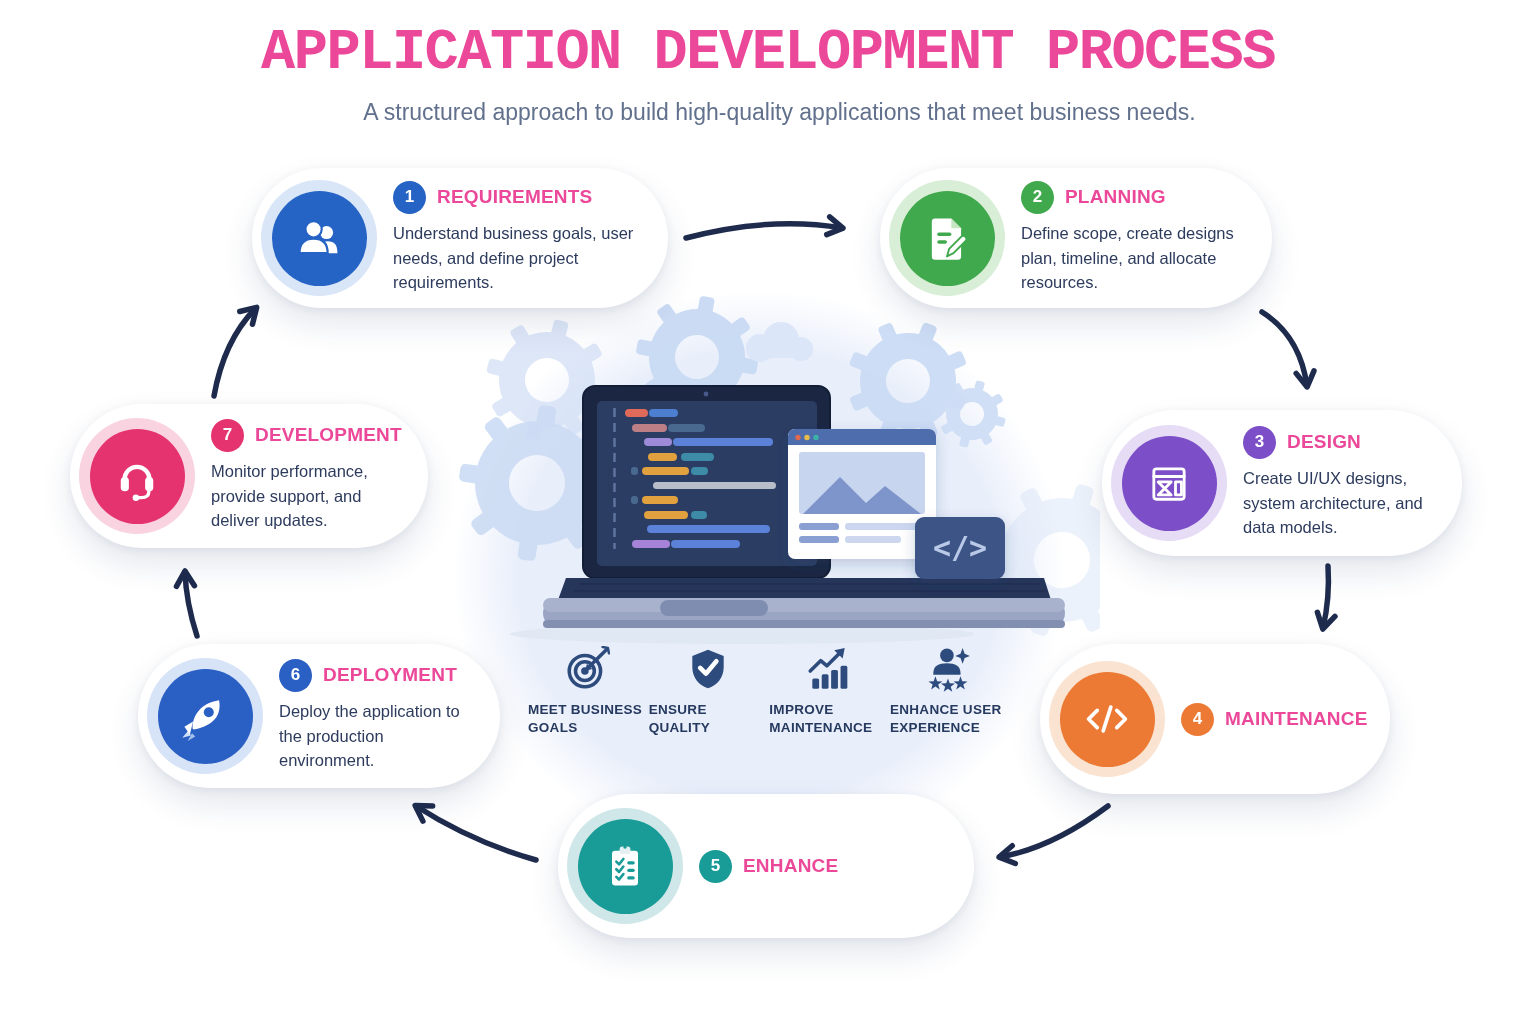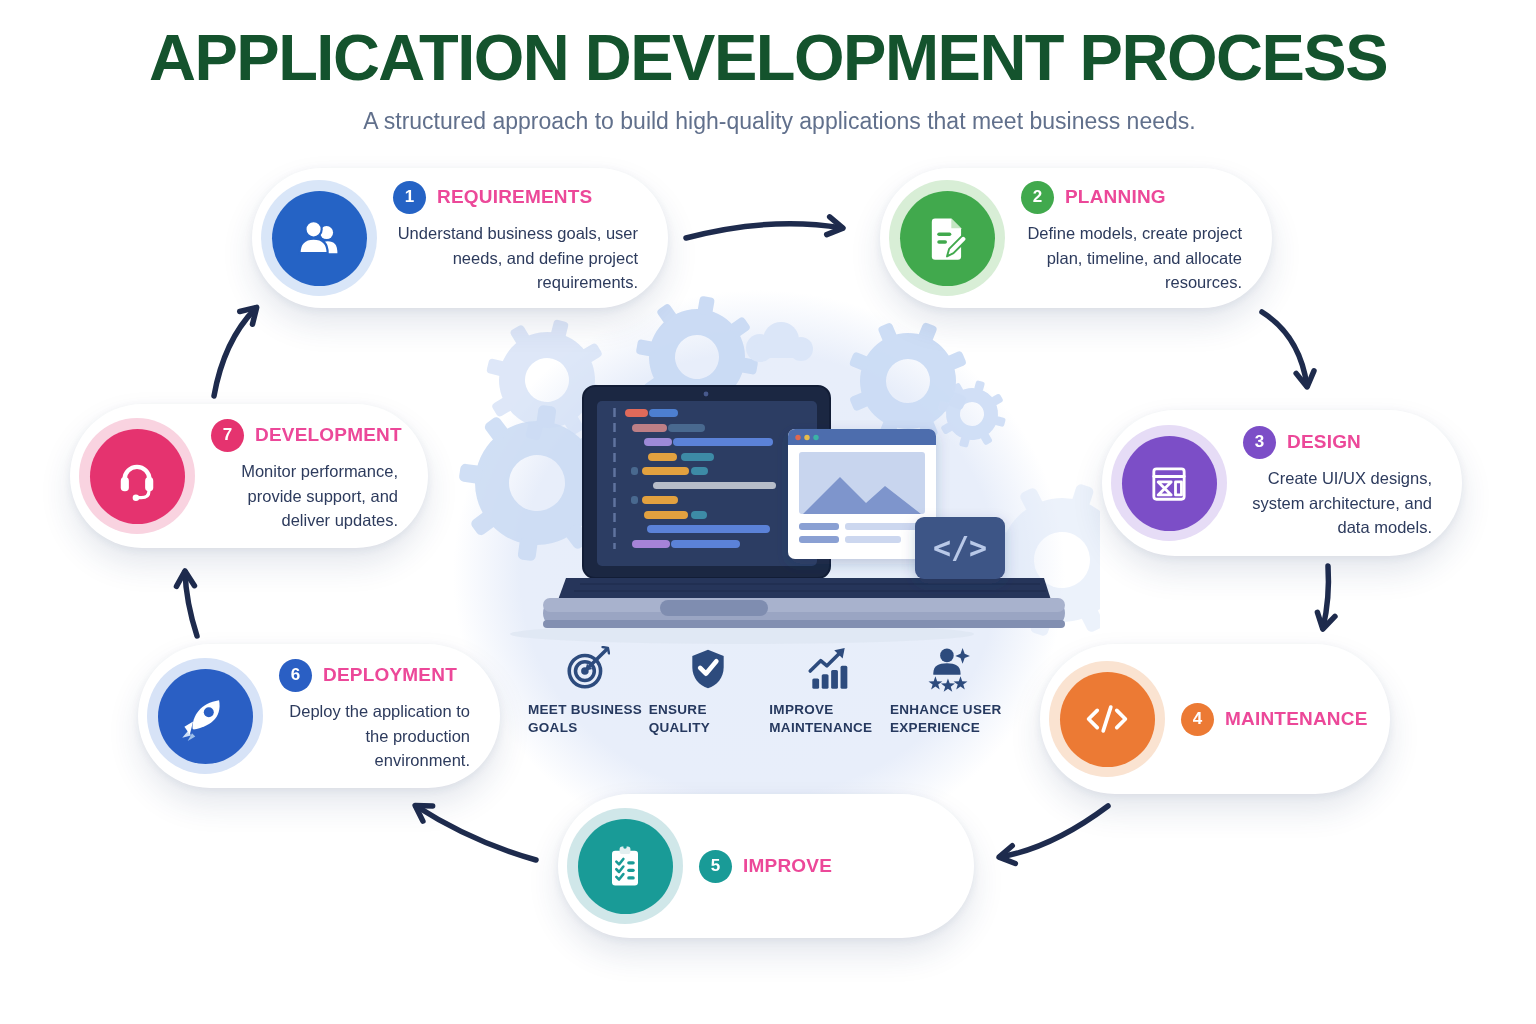--- a/index.html
+++ b/index.html
@@ -6,22 +6,22 @@
   html,body { background:#ffffff; }
   body { font-family:"Liberation Sans", sans-serif; }
   #canvas {
     position:relative; width:1536px; height:1024px;
     background:#ffffff; overflow:hidden;
   }
 
   
   .header { position:absolute; left:0; right:0; top:22px; text-align:center; z-index:4; }
   .header h1 {
-    font-size:65px; font-weight:800; letter-spacing:-1.5px;
-    color:#14532d; line-height:1.1;
+    font-size:57px; font-weight:800; letter-spacing:-1.5px;
+    color:#ec4899; line-height:1.1;font-family:Liberation Mono, monospace;
   }
   .header p {
     margin-top:14px; font-size:23px; color:#61708c; font-weight:400;padding-left:23px;
   }
 
   
   .bg-circle {
     position:absolute; left:453px; top:290px; width:612px; height:568px;
     border-radius:50%; z-index:0;
     background:radial-gradient(closest-side, #e7eefa 0%, #e8eefa 78%, rgba(236,242,251,0) 100%);
@@ -47,21 +47,21 @@
   }
   .card-content { margin-left:16px; min-width:0; }
   .title-row { display:flex; align-items:center; }
   .badge {
     width:33px; height:33px; border-radius:50%; background:var(--col);
     color:#ffffff; font-weight:700; font-size:17px;
     display:inline-flex; align-items:center; justify-content:center;
     margin-right:11px; flex:0 0 auto;
   }
   .title-row h3 { font-size:19px; font-weight:800; color:#ec4899; letter-spacing:0.2px; }
-  .card-content p { margin-top:7px; font-size:16.5px; line-height:1.5; color:#2d3b5d;text-align:right; }
+  .card-content p { margin-top:7px; font-size:16.5px; line-height:1.5; color:#2d3b5d; }
 
   .card-1 { left:252px; top:168px; width:416px; height:140px; --col:#2563c5; --ring:#d9e6f8; }
   .card-2 { left:880px; top:168px; width:392px; height:140px; --col:#41a94d; --ring:#d8eed6; }
   .card-3 { left:1102px; top:410px; width:360px; height:146px; --col:#7c4ec7; --ring:#e6dcf6; }
   .card-4 { left:1040px; top:644px; width:350px; height:150px; --col:#ec7a34; --ring:#fae3d1; }
   .card-5 { left:558px;  top:794px; width:416px; height:144px; --col:#199b97; --ring:#d0e7e9; }
   .card-6 { left:138px;  top:644px; width:362px; height:144px; --col:#2a5fc4; --ring:#d7e3f7; }
   .card-7 { left:70px;   top:404px; width:358px; height:144px; --col:#e5336f; --ring:#f9d3e0; }
 
   
@@ -250,21 +250,21 @@
           <rect x="15" y="26" width="9" height="3.2" rx="1.6" fill="#41a94d"></rect>
           <path d="M24,41 L26,34 L37,23 Q39,21 41,23 Q43,25 41,27 L30,38 Z" fill="#fff" stroke="#41a94d" stroke-width="1.8" stroke-linejoin="round"></path>
         </svg>
       </div>
     </div>
     <div class="card-content">
       <div class="title-row">
         <span class="badge">2</span>
         <h3>PLANNING</h3>
       </div>
-      <p>Define models, create project plan, timeline, and allocate resources.</p>
+      <p>Define scope, create designs plan, timeline, and allocate resources.</p>
     </div>
   </div>
 
   <div class="card card-3">
     <div class="icon-ring">
       <div class="icon-circle">
         <svg width="52" height="52" viewBox="0 0 48 48" fill="none" stroke="#fff" stroke-width="2.6" stroke-linecap="round" stroke-linejoin="round">
           <rect x="10" y="11" width="28" height="28" rx="2.5"></rect>
           <path d="M10,18 H38"></path>
           <path d="M14,23 H26 L14,35 H26 Z"></path>
@@ -313,21 +313,21 @@
           </g>
           <rect x="26" y="19.5" width="7" height="3" rx="1.5" fill="#199b97"></rect>
           <rect x="26" y="26.5" width="7" height="3" rx="1.5" fill="#199b97"></rect>
           <rect x="26" y="33.5" width="7" height="3" rx="1.5" fill="#199b97"></rect>
         </svg>
       </div>
     </div>
     <div class="card-content">
       <div class="title-row">
         <span class="badge">5</span>
-        <h3>IMPROVE</h3>
+        <h3>ENHANCE</h3>
       </div>
     </div>
   </div>
 
   <div class="card card-6">
     <div class="icon-ring">
       <div class="icon-circle">
         <svg width="52" height="52" viewBox="0 0 48 48">
           <path d="M9,37 L3,44 L11,42 Z" fill="#cfe0f6"></path>
           <path d="M12,40 L8,47 L15,43 Z" fill="#9fc0ea"></path>

